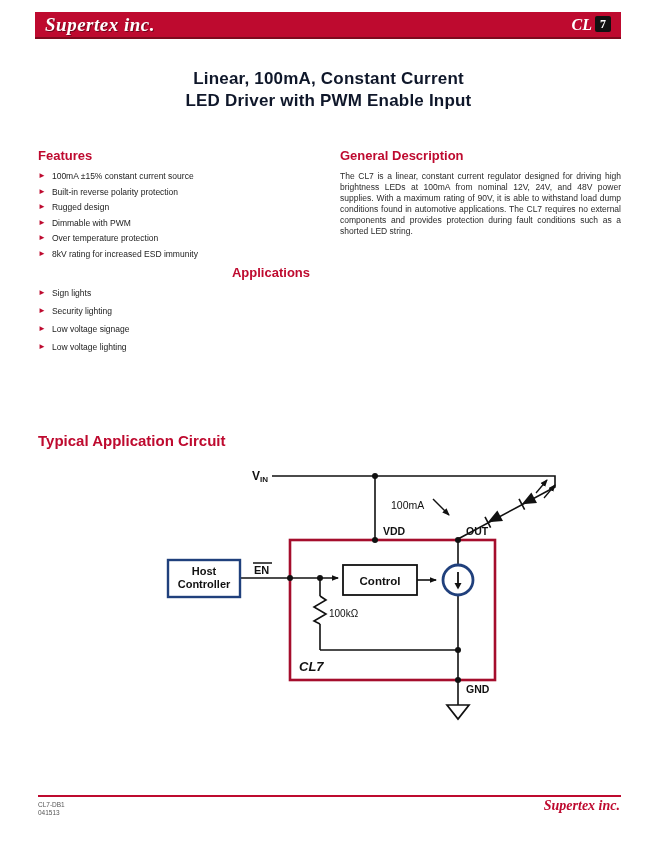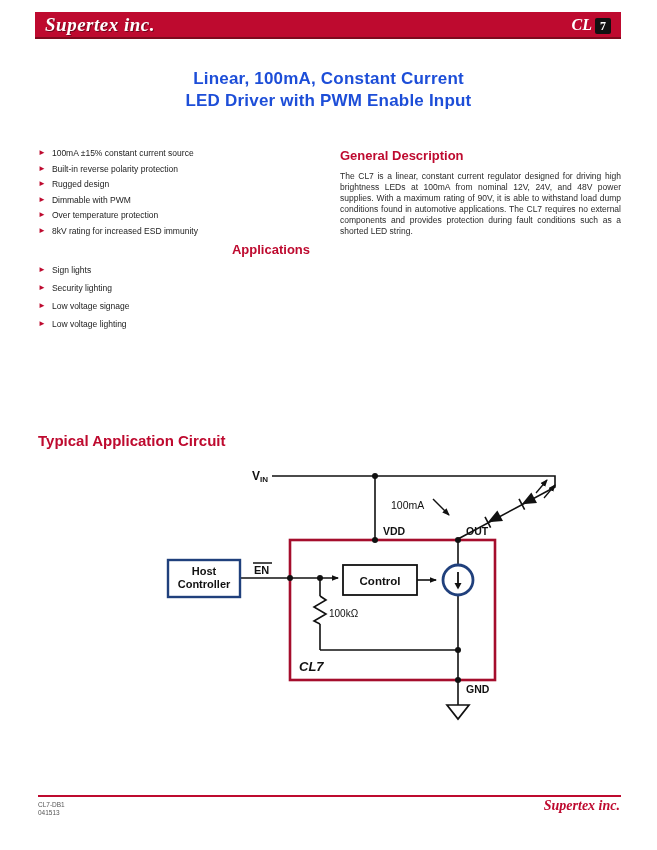--- a/index.html
+++ b/index.html
@@ -5,26 +5,26 @@
   html,body{margin:0;padding:0;background:#fff;}
   .page{position:relative;width:657px;height:850px;background:#fff;overflow:hidden;
         font-family:"Liberation Sans",sans-serif;color:#222;}
   
   .topbar{position:absolute;left:35px;top:12px;width:586px;height:27px;
           background:#BE0A2F;border-bottom:2px solid #7E0A1E;
           display:flex;align-items:center;justify-content:space-between;padding:0 10px;box-sizing:border-box;}
   .logo{font-family:"Liberation Serif",serif;font-style:italic;font-weight:bold;
         font-size:19px;color:#fff;text-shadow:1px 1px 0 rgba(0,0,0,.4);letter-spacing:.5px;}
   .part{font-family:"Liberation Serif",serif;font-style:italic;font-weight:bold;font-size:16px;color:#fff;
-        display:flex;align-items:flex-end;margin-left:36px;}
+        display:flex;align-items:flex-start;margin-left:36px;}
   .chip{display:inline-block;margin-left:3px;background:#111;color:#fff;font-style:normal;
         width:16px;height:16px;line-height:16px;text-align:center;border-radius:2px;font-size:12px;}
   
   .title-block{position:absolute;top:68px;left:0;width:657px;text-align:center;
-               font-size:17px;font-weight:600;color:#1d4ed8;line-height:22px;letter-spacing:.2px;}
+               font-size:17px;font-weight:600;color:#0f172a;line-height:22px;letter-spacing:.2px;}
   
   .columns{position:absolute;top:148px;left:38px;width:583px;display:flex;}
   .left-col{width:272px;flex:none;}
   .right-col{flex:1;margin-left:30px;}
   h3.sec{margin:0 0 8px 0;font-size:13px;font-weight:bold;color:#BE0A2F;}
   h3.sec.apps{margin-top:6px;text-align:right;}
   ul.bullets{margin:0;padding:0;list-style:none;}
   ul.bullets li{display:flex;align-items:flex-start;margin-bottom:5.5px;font-size:8.5px;line-height:10px;color:#222;}
   .arrow{color:#BE0A2F;font-size:8px;line-height:10px;margin-right:6px;flex:none;}
   ul.bullets.apps li{margin-bottom:8px;}
@@ -54,20 +54,21 @@
       </span>
   </header>
 
   <div class="title-block">
     <div>Linear, 100mA, Constant Current</div>
     <div>LED Driver with PWM Enable Input</div>
   </div>
 
   <div class="columns">
     <div class="left-col">
+      <h3 class="sec">Features</h3>
       <ul class="bullets">
         <li>
             <span class="arrow">►</span>
             <span>100mA ±15% constant current source</span>
           </li>
         <li>
             <span class="arrow">►</span>
             <span>Built-in reverse polarity protection</span>
           </li>
         <li>

